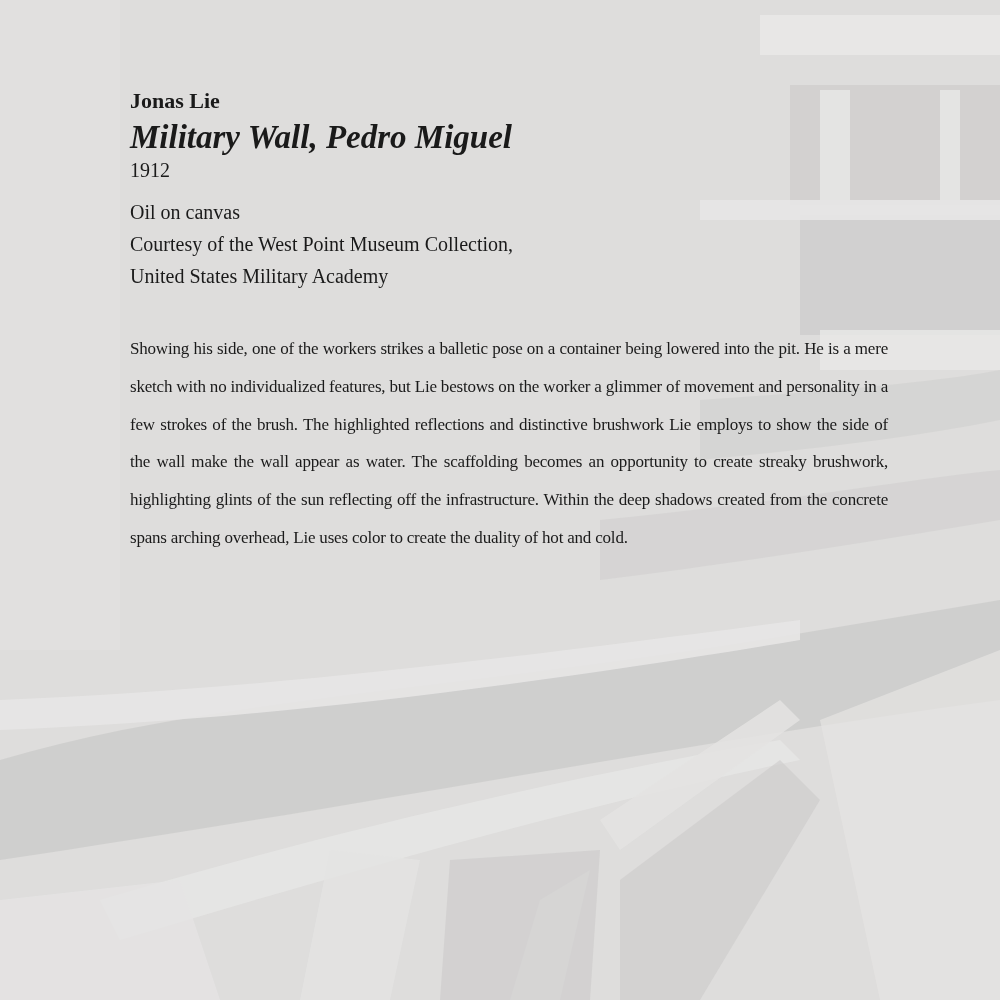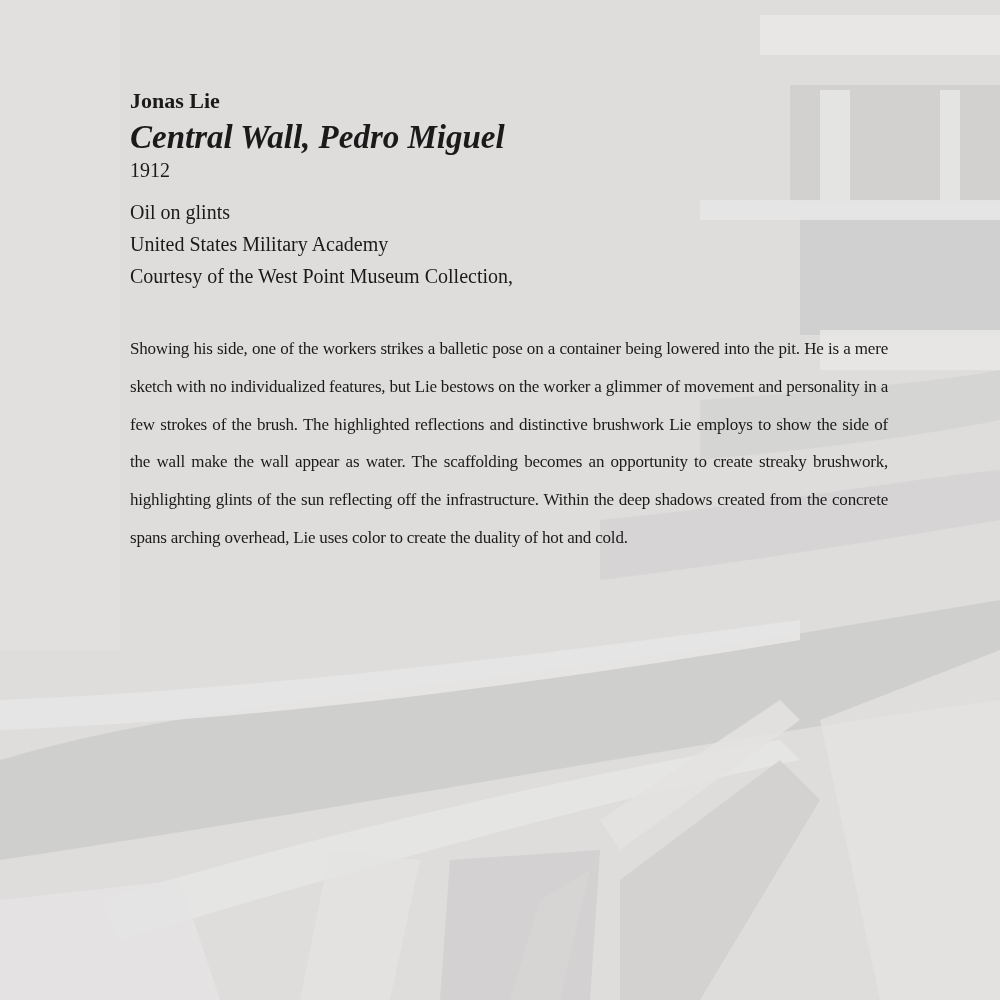--- a/index.html
+++ b/index.html
@@ -52,21 +52,21 @@
     <path d="M820 720 L 1000 650 L 1000 1000 L 880 1000 Z" fill="#e5e4e3" opacity="0.7"></path>
     <path d="M0 900 L 180 880 L 220 1000 L 0 1000 Z" fill="#e5e4e3" opacity="0.8"></path>
 
     <path d="M700 400 C 850 390, 950 380, 1000 370 L 1000 420 C 900 440, 800 450, 700 460 Z" fill="#d2d1d0" opacity="0.7"></path>
     <path d="M600 520 C 800 500, 900 480, 1000 470 L 1000 520 C 880 540, 760 560, 600 580 Z" fill="#d0cfce" opacity="0.6"></path>
   </svg>
 </div>
 
 <div class="card">
   <div class="artist">Jonas Lie</div>
-  <div class="title">Central Wall, Pedro Miguel</div>
+  <div class="title">Military Wall, Pedro Miguel</div>
   <div class="year">1912</div>
   <div class="meta">
-    <div>Oil on glints</div>
+    <div>Oil on canvas</div>
+    <div>Courtesy of the West Point Museum Collection,</div>
     <div>United States Military Academy</div>
-    <div>Courtesy of the West Point Museum Collection,</div>
   </div>
   <div class="desc">Showing his side, one of the workers strikes a balletic pose on a container being lowered into the pit. He is a mere sketch with no individualized features, but Lie bestows on the worker a glimmer of movement and personality in a few strokes of the brush.  The highlighted reflections and distinctive brushwork Lie employs to show the side of the wall make the wall appear as water. The scaffolding becomes an opportunity to create streaky brushwork, highlighting glints of the sun reflecting off the infrastructure. Within the deep shadows created from the concrete spans arching overhead, Lie uses color to create the duality of hot and cold.</div>
 </div>
 
 </body></html>

